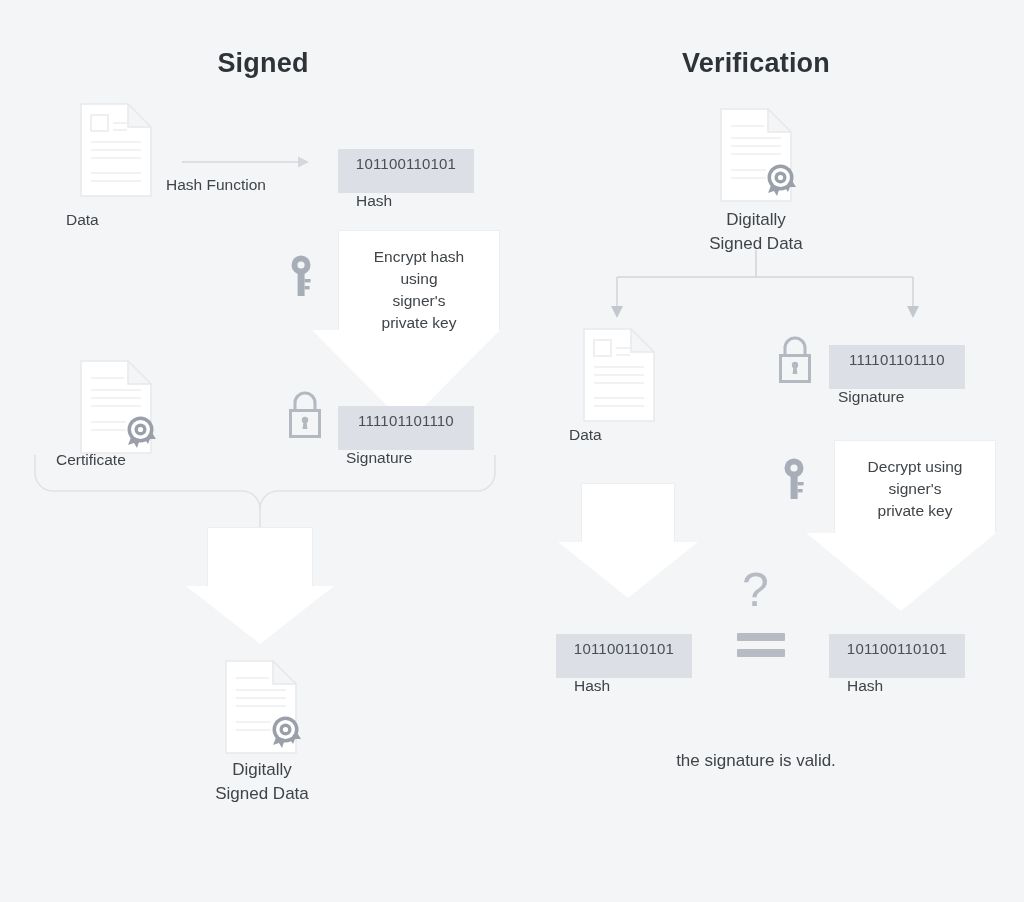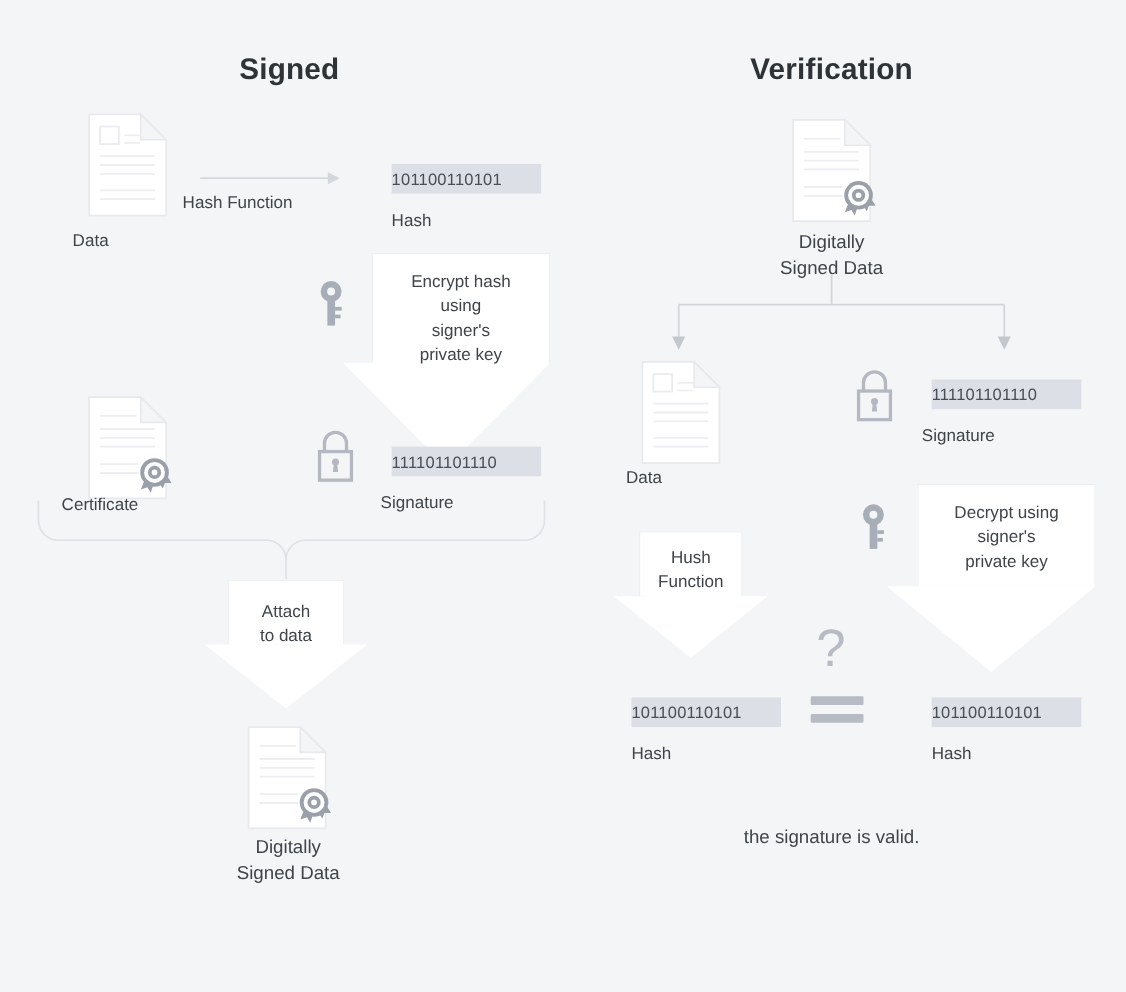--- a/index.html
+++ b/index.html
@@ -32,24 +32,24 @@
     font-size: 15.5px;
     color: #3f4448;
     text-align: left;
     line-height: 20px;
   }
 
   .chip {
     background: #dcdfe5;
     color: #4a4f55;
     font-size: 15px;
+    text-align: center;
     line-height: 29px;
-    height: 27px;
+    height: 44px;
     letter-spacing: 0.2px;
-    margin-left: 18px;
   }
 
   .bigcap {
     font-size: 17px;
     color: #3f4448;
     text-align: center;
     line-height: 24px;
   }
 
   
@@ -180,24 +180,20 @@
     <svg width="470" height="80" viewBox="0 0 470 80" aria-hidden="true">
       <path d="M5,0 V18 a18,18 0 0 0 18,18 H212 a18,18 0 0 1 18,18 V72
                M465,0 V18 a18,18 0 0 1 -18,18 H248 a18,18 0 0 0 -18,18 V72" fill="none" stroke="#dfe2e6" stroke-width="1.6"></path>
     </svg>
   </div>
 
   <div class="barrow" style="left:186px; top:527px; width:148px; height:118px;">
     <div class="body" style="width:106px; height:59px; left:21px;"></div>
     <div class="head" style="left:0px; top:59px;
          border-left-width:74px; border-right-width:74px; border-top-width:58px;"></div>
-    <div class="txt nosel" style="left:21px; width:106px; top:19px;">
-      <div>Attach</div>
-      <div>to data</div>
-    </div>
   </div>
 
   <div class="abs" style="left:225px; top:660px;">
     <svg width="72" height="94" viewBox="0 0 72 94" aria-hidden="true">
       <path d="M1,1 H48 L71,24 V93 H1 Z" fill="#ffffff" stroke="#e7e9ec" stroke-width="1.5"></path>
       <path d="M48,1 L71,24 H48 Z" fill="#f4f5f7" stroke="#e7e9ec" stroke-width="1.5"></path>
       <g stroke="#eceef0" stroke-width="1.6">
         <line x1="11" y1="18" x2="44" y2="18"></line>
         <line x1="11" y1="30" x2="61" y2="30"></line>
         <line x1="11" y1="38" x2="61" y2="38"></line>
@@ -284,24 +280,20 @@
     </svg>
   </div>
 
   <div class="abs chip nosel" style="left:829px; top:345px; width:136px;">111101101110</div>
   <div class="abs caption nosel" style="left:838px; top:387px; width:120px;">Signature</div>
 
   <div class="barrow" style="left:558px; top:483px; width:140px; height:115px;">
     <div class="body" style="width:94px; height:59px; left:23px;"></div>
     <div class="head" style="left:0px; top:59px;
          border-left-width:70px; border-right-width:70px; border-top-width:56px;"></div>
-    <div class="txt nosel" style="left:23px; width:94px; top:14px;">
-      <div>Hush</div>
-      <div>Function</div>
-    </div>
   </div>
 
   <div class="abs" style="left:783px; top:458px;">
     <svg width="25" height="42" viewBox="0 0 25 42" aria-hidden="true">
       <circle cx="11" cy="10" r="9.5" fill="#a8aeb8"></circle>
       <circle cx="11" cy="10" r="3.6" fill="#f4f5f7"></circle>
       <rect x="7.6" y="17" width="7" height="24" fill="#a8aeb8"></rect>
       <rect x="14.6" y="24" width="6" height="3.4" fill="#a8aeb8"></rect>
       <rect x="14.6" y="31" width="5" height="3.4" fill="#a8aeb8"></rect>
     </svg>

